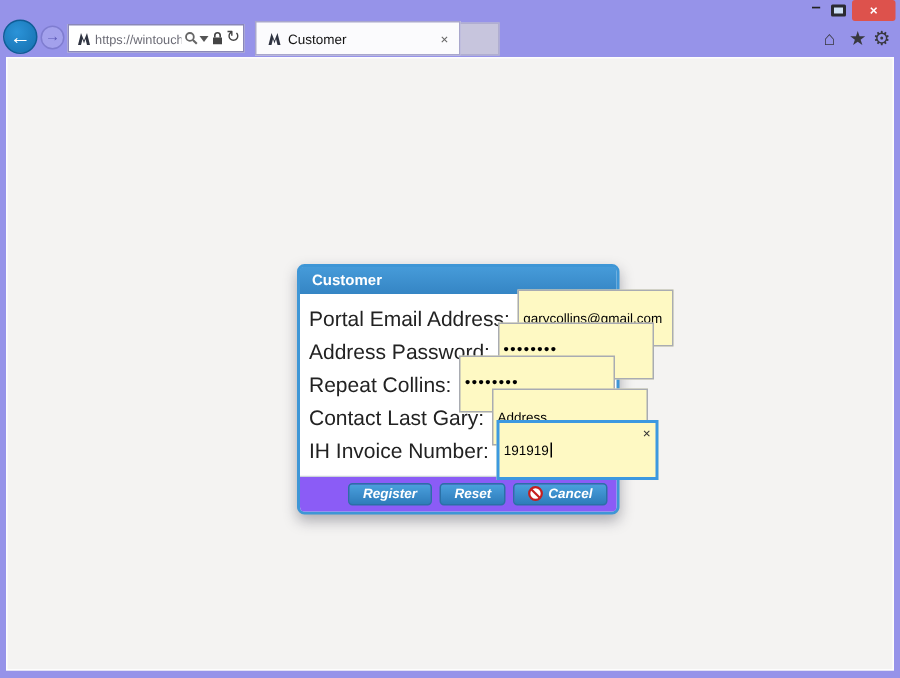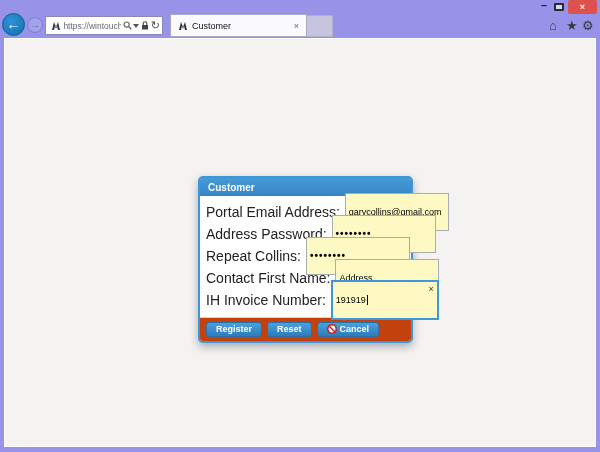--- a/index.html
+++ b/index.html
@@ -55,22 +55,22 @@
   .frow { display:flex; align-items:center; margin-bottom:6px; height:16px; }
   .frow .flabel { flex:1; text-align:right; font-size:14px; color:#222; padding-right:5px; white-space:nowrap; }
   .field { width:104px; height:16px; background:#fef9c3; border:1px solid #a9acb2; font-size:9px;
            color:#000; display:flex; align-items:center; padding:18px 3px; position:relative; flex:none; }
   .field.pwd { font-weight:bold; font-size:10px; letter-spacing:1px; line-height:10px; }
   .field.focused { border:2px solid #3c99e0; width:108px; height:34px; }
   .cal-icon { position:absolute; right:2px; top:2px; }
   .clear-x { position:absolute; right:3px; top:1px; font-size:9px; color:#333; line-height:13px; }
   .caret-bar { display:inline-block; width:1px; height:10px; background:#000; margin-left:1px; }
 
-  .dialog-footer { background:#c2410c; border-top:1px solid #ccd3da; padding:4px 6px;
-                   display:flex; justify-content:flex-start; gap:5px; border-radius:0 0 3px 3px; }
+  .dialog-footer { background:#8b5cf6; border-top:1px solid #ccd3da; padding:4px 6px;
+                   display:flex; justify-content:flex-end; gap:5px; border-radius:0 0 3px 3px;font-style:italic; }
   .btn { background:linear-gradient(#4aa0dd,#2e7cba); border:1px solid #2b70a6; border-radius:3px;
          color:#fff; font-weight:bold; font-size:9px; padding:2px 9px 3px; height:15px;
          display:flex; align-items:center; gap:3px; line-height:1; }
 </style>
 </head>
 <body>
 
 <div id="app">
 
   <div class="win-min">–</div>
@@ -141,21 +141,21 @@
 
         <div class="frow">
           <span class="flabel">Repeat Collins:</span>
           <div class="field pwd">
             <span>••••••••</span>
           </div>
         </div>
 
 
         <div class="frow">
-          <span class="flabel">Contact First Name:</span>
+          <span class="flabel">Contact Last Gary:</span>
           <div class="field">
             <span>Address</span>
           </div>
         </div>
 
 
         <div class="frow">
           <span class="flabel">IH Invoice Number:</span>
           <div class="field focused">
             <span>191919</span>

